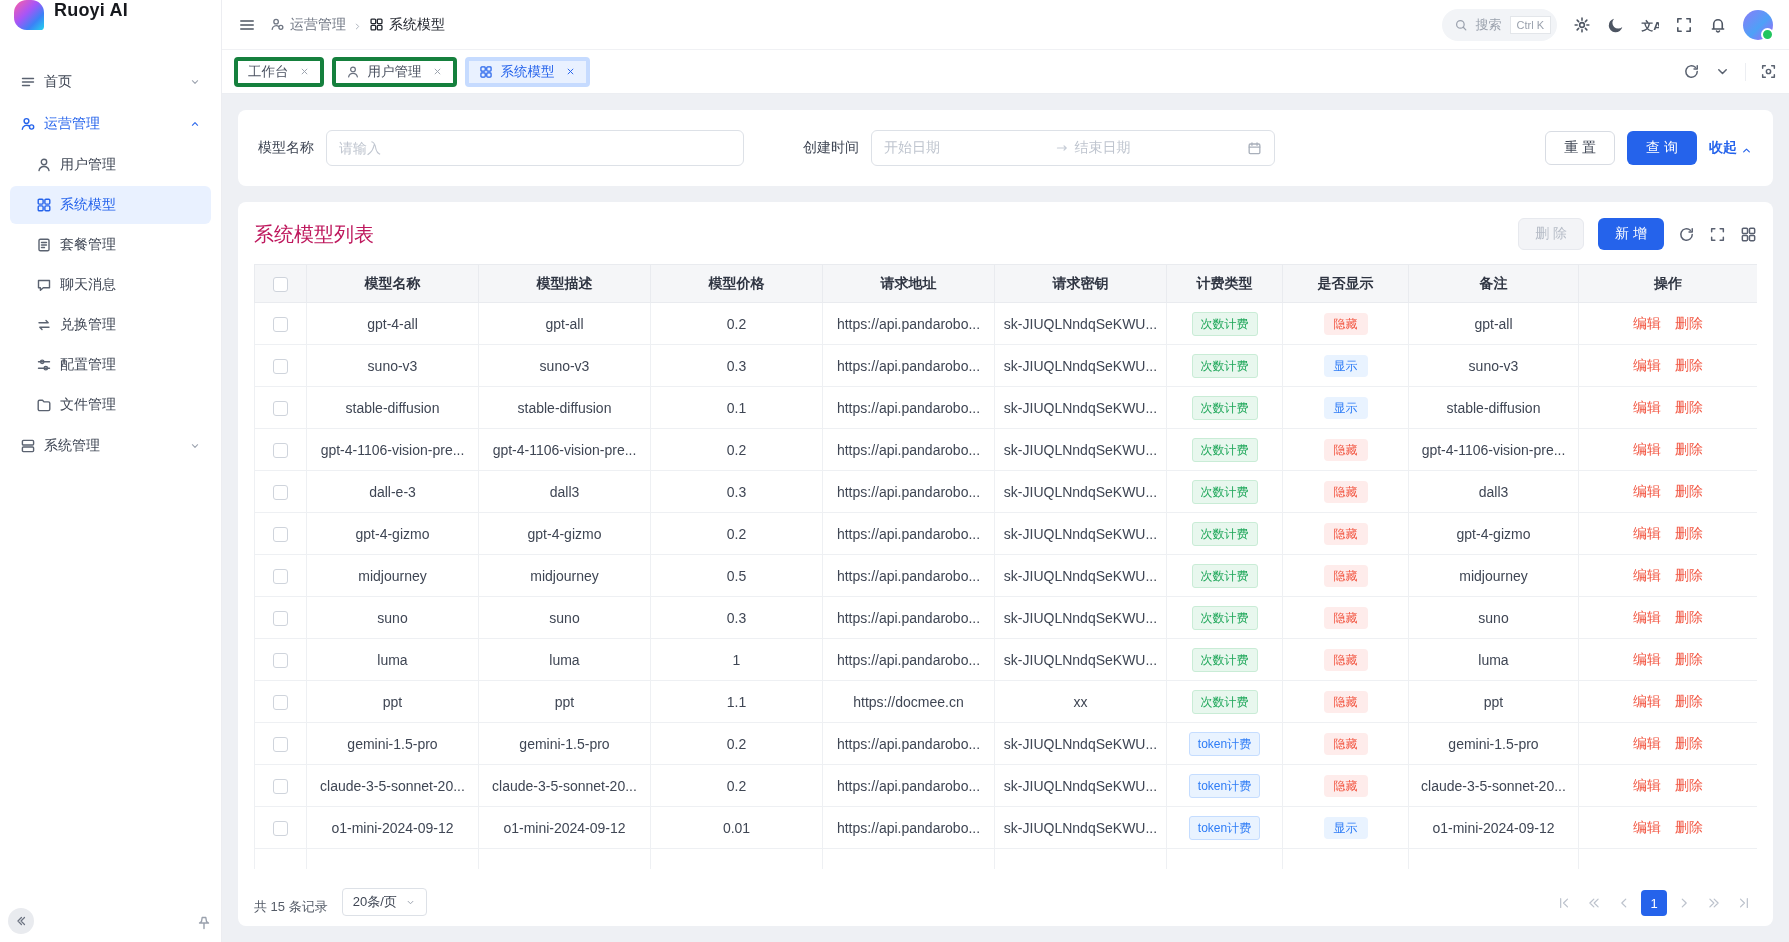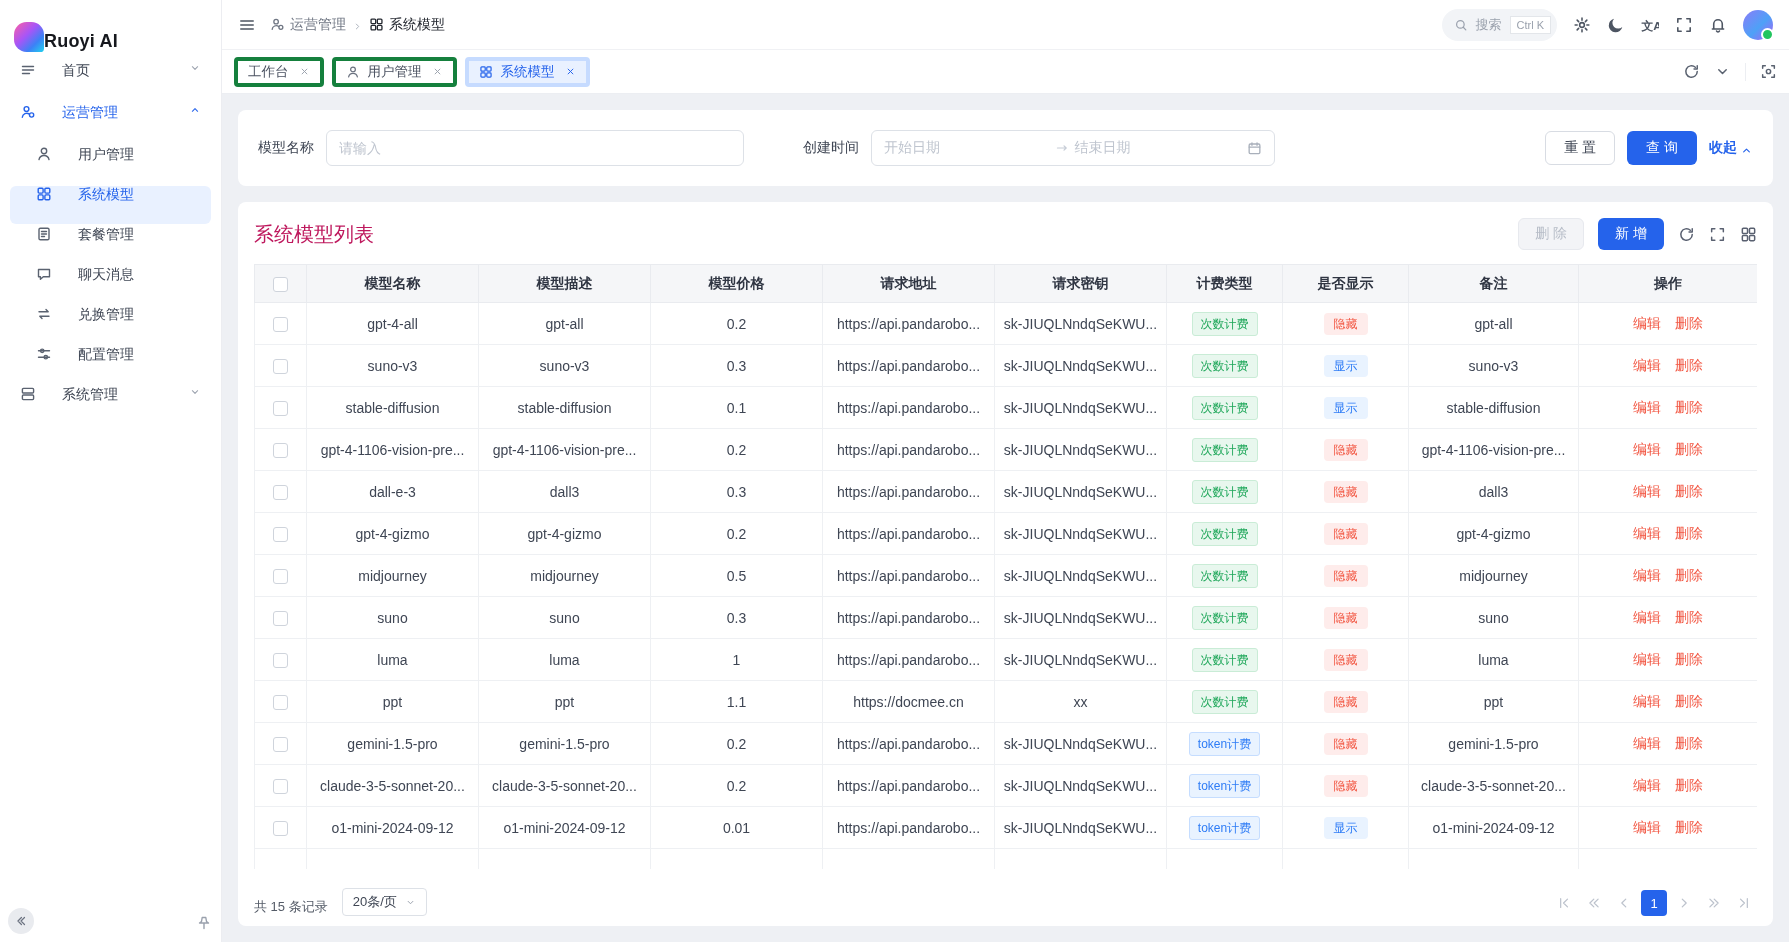--- a/index.html
+++ b/index.html
@@ -6,25 +6,25 @@
 *{margin:0;padding:0;box-sizing:border-box}
 html,body{width:1789px;height:942px}
 body{font-family:"Liberation Sans","DejaVu Sans",sans-serif;font-size:14px;color:#333;background:#eef0f4;overflow:hidden}
 [data-icon]{display:inline-flex;align-items:center;justify-content:center;flex:none}
 [data-icon] svg{width:100%;height:100%}
 .ic{display:inline-flex;align-items:center;justify-content:center;width:16px;height:16px;flex:none}
 .ic svg{width:100%;height:100%}
 .app{display:flex;height:100%}
 
 .sidebar{width:222px;background:#fff;border-right:1px solid #ecedf1;display:flex;flex-direction:column;flex:none}
-.logo{height:52px;display:flex;align-items:flex-end;padding:0 14px;cursor:pointer}
+.logo{height:52px;display:flex;align-items:flex-start;gap:10px;padding:0 14px;cursor:pointer}
 .logo-mark{width:30px;height:30px;flex:none;border-radius:42% 42% 12% 42%;background:linear-gradient(135deg,#ff5fa2,#a855f7 42%,#3b82f6 72%,#22d3ee)}
 .logo-title{font-size:18px;font-weight:700;color:#16181d;letter-spacing:.2px}
 .nav{flex:1;padding:10px;overflow:hidden}
-.nav-item{height:40px;display:flex;align-items:flex-start;gap:26px;padding:0 10px;border-radius:6px;color:#3f4654;cursor:pointer;margin-bottom:2px;font-size:14px}
+.nav-item{height:40px;display:flex;align-items:center;gap:8px;padding:0 10px;border-radius:6px;color:#3f4654;cursor:pointer;margin-bottom:2px;font-size:14px}
 .nav-item .ic{color:#5a6270}
 .nav-item .chev{margin-left:auto;width:12px;height:12px;color:#9aa1ad}
 .nav-item.trail{color:var(--primary)}
 .nav-item.trail .ic,.nav-item.trail .chev{color:var(--primary)}
 .sub-item{padding-left:26px;height:38px}
 .sub-item .ic{color:#5a6270}
 .sub-item.active{background:#e9f1ff;color:var(--primary);font-weight:500}
 .sub-item.active .ic{color:var(--primary)}
 
 .main{flex:1;display:flex;flex-direction:column;min-width:0}
@@ -191,20 +191,28 @@
         </div>
         <div class="nav-item sub-item ">
           <span class="ic ">
             <svg viewBox="0 0 16 16" fill="none" stroke="currentColor" stroke-width="1.4" stroke-linecap="round" stroke-linejoin="round">
               <path d="M2.5 4.8h11M2.5 11.2h11"></path>
               <circle cx="6.2" cy="4.8" r="1.7"></circle>
               <circle cx="9.8" cy="11.2" r="1.7"></circle>
             </svg>
           </span>
           <span class="nav-label">配置管理</span>
+        </div>
+        <div class="nav-item sub-item ">
+          <span class="ic ">
+            <svg viewBox="0 0 16 16" fill="none" stroke="currentColor" stroke-width="1.4" stroke-linecap="round" stroke-linejoin="round">
+              <path d="M2.2 4.6c0-.8.6-1.4 1.4-1.4h2.9L8 4.9h4.4c.8 0 1.4.6 1.4 1.4v5.9c0 .8-.6 1.4-1.4 1.4H3.6a1.4 1.4 0 0 1-1.4-1.4z"></path>
+            </svg>
+          </span>
+          <span class="nav-label">文件管理</span>
         </div>
         <div class="nav-item ">
           <span class="ic ">
             <svg viewBox="0 0 16 16" fill="none" stroke="currentColor" stroke-width="1.4" stroke-linecap="round" stroke-linejoin="round">
               <rect x="2.4" y="2.4" width="11.2" height="4.6" rx="1"></rect>
               <rect x="2.4" y="9" width="11.2" height="4.6" rx="1"></rect>
             </svg>
           </span>
           <span class="nav-label">系统管理</span>
           <span class="ic chev">

